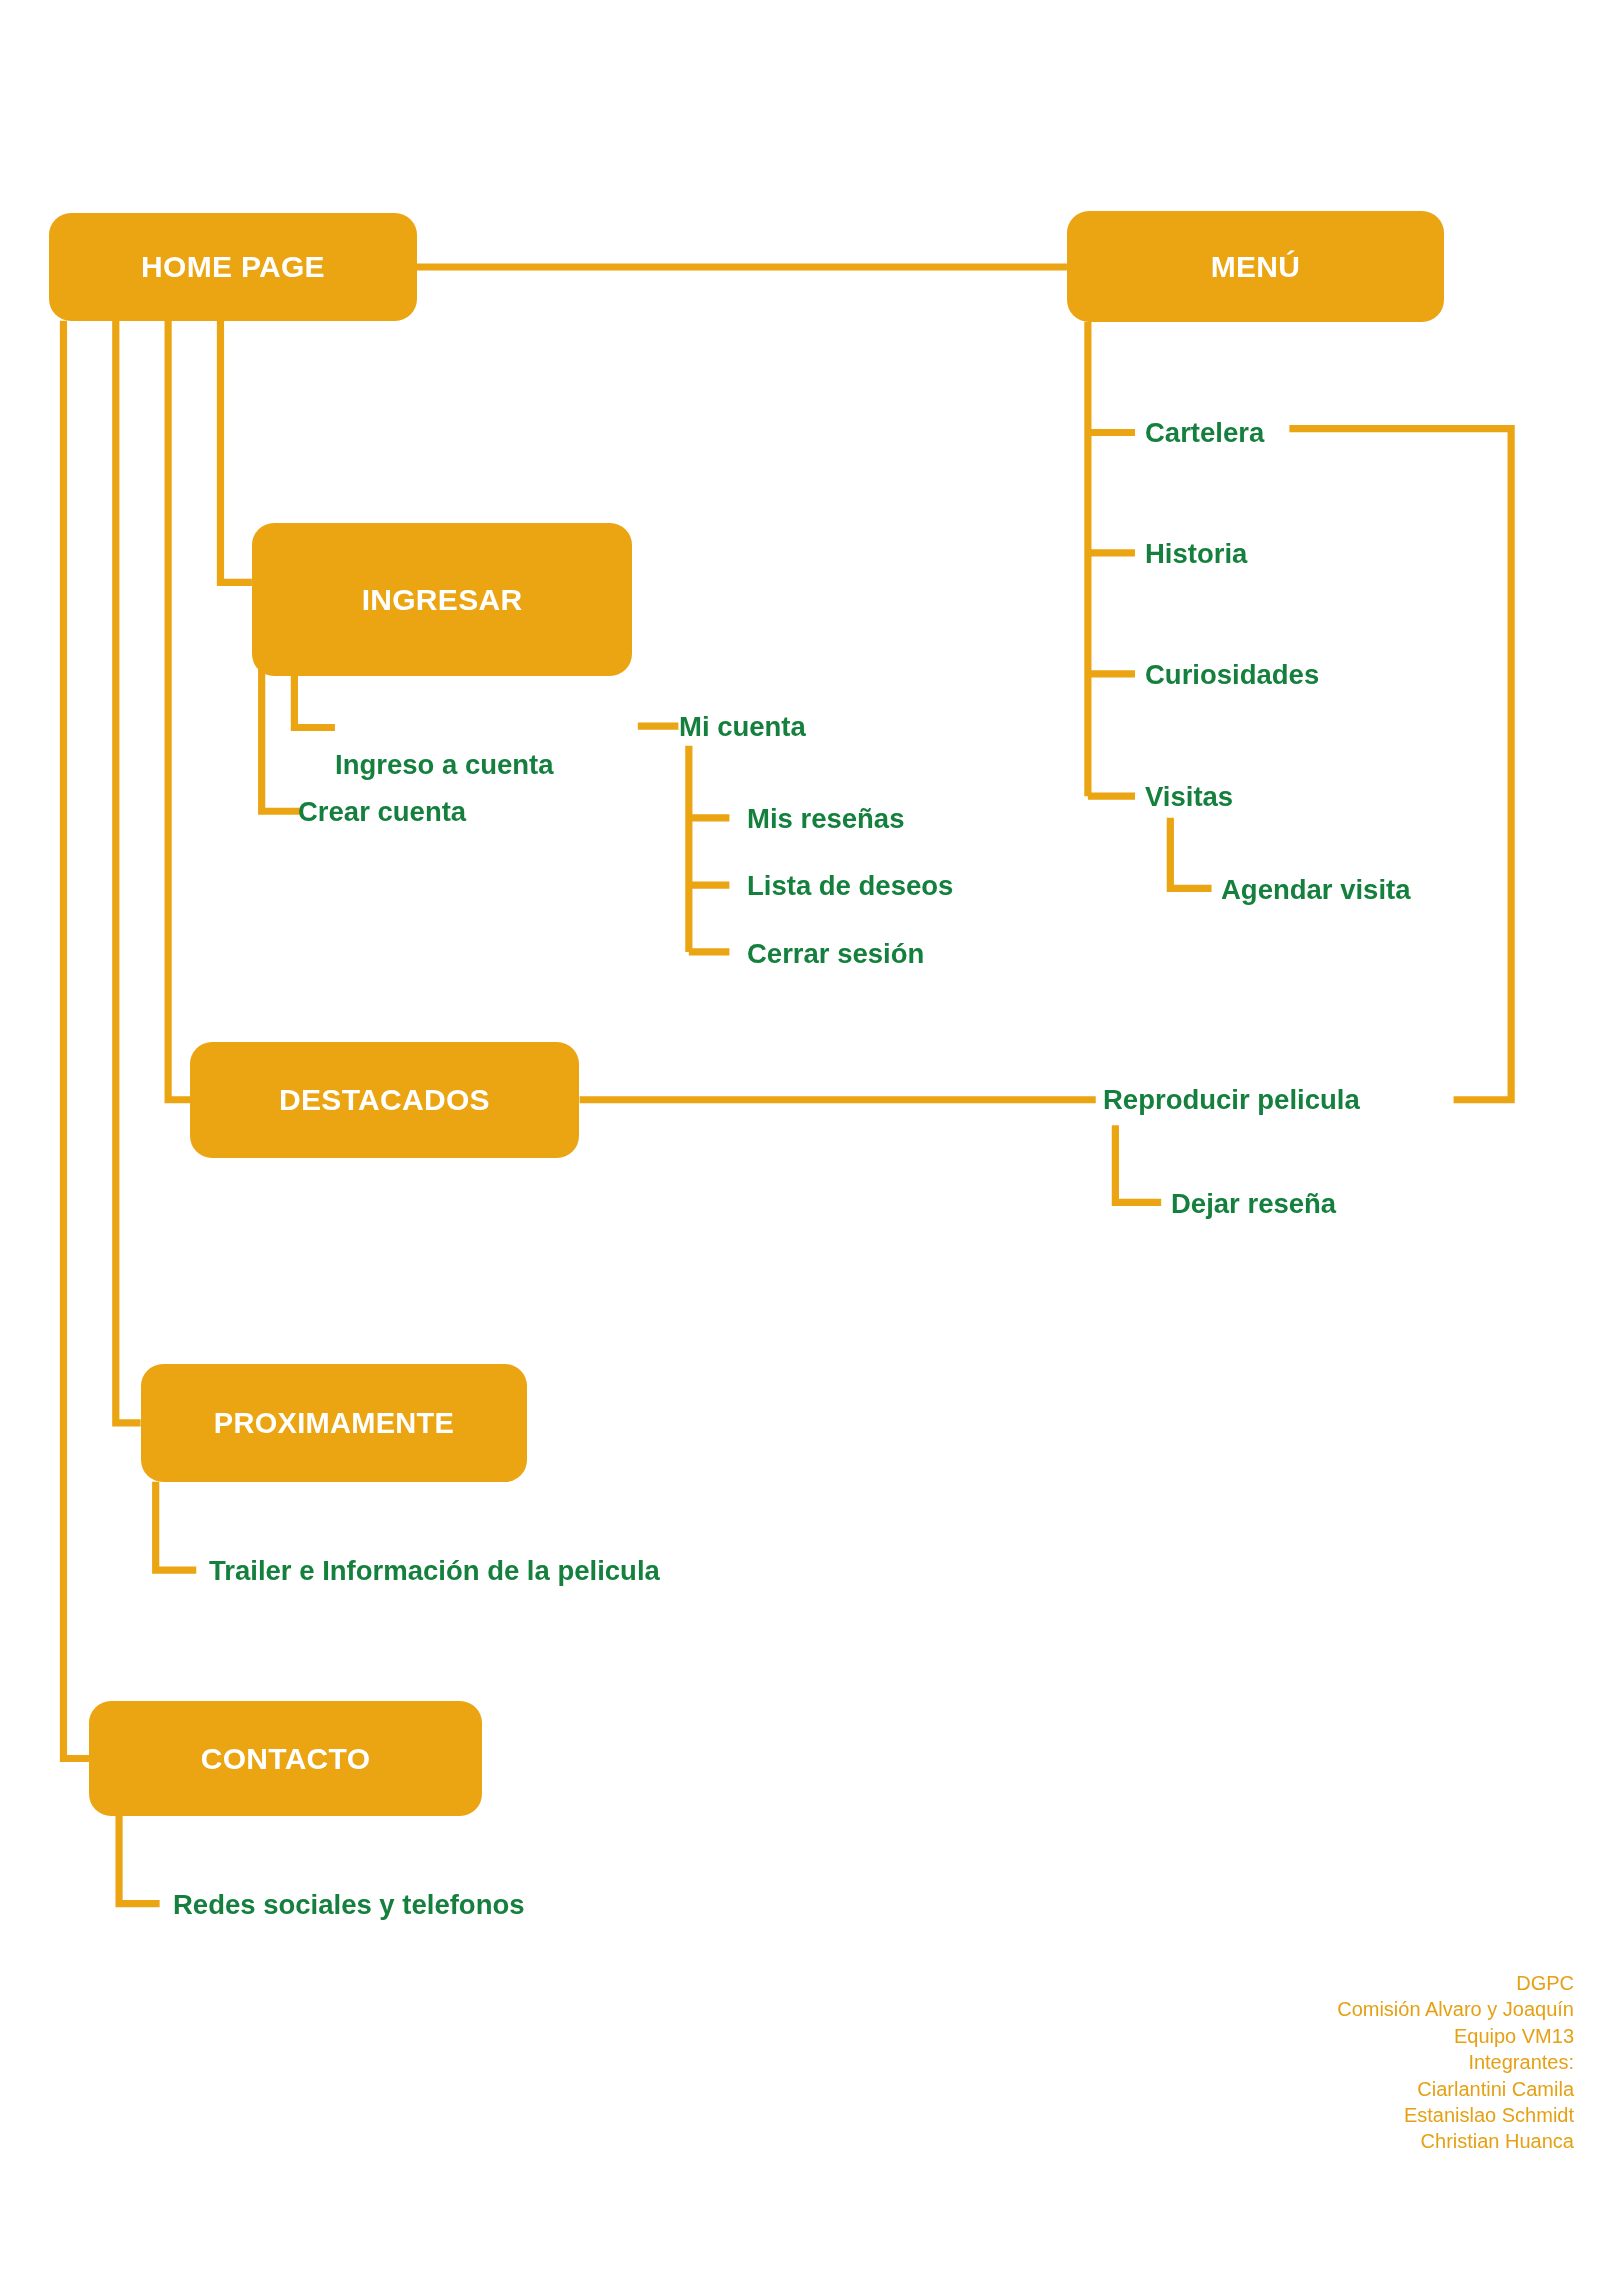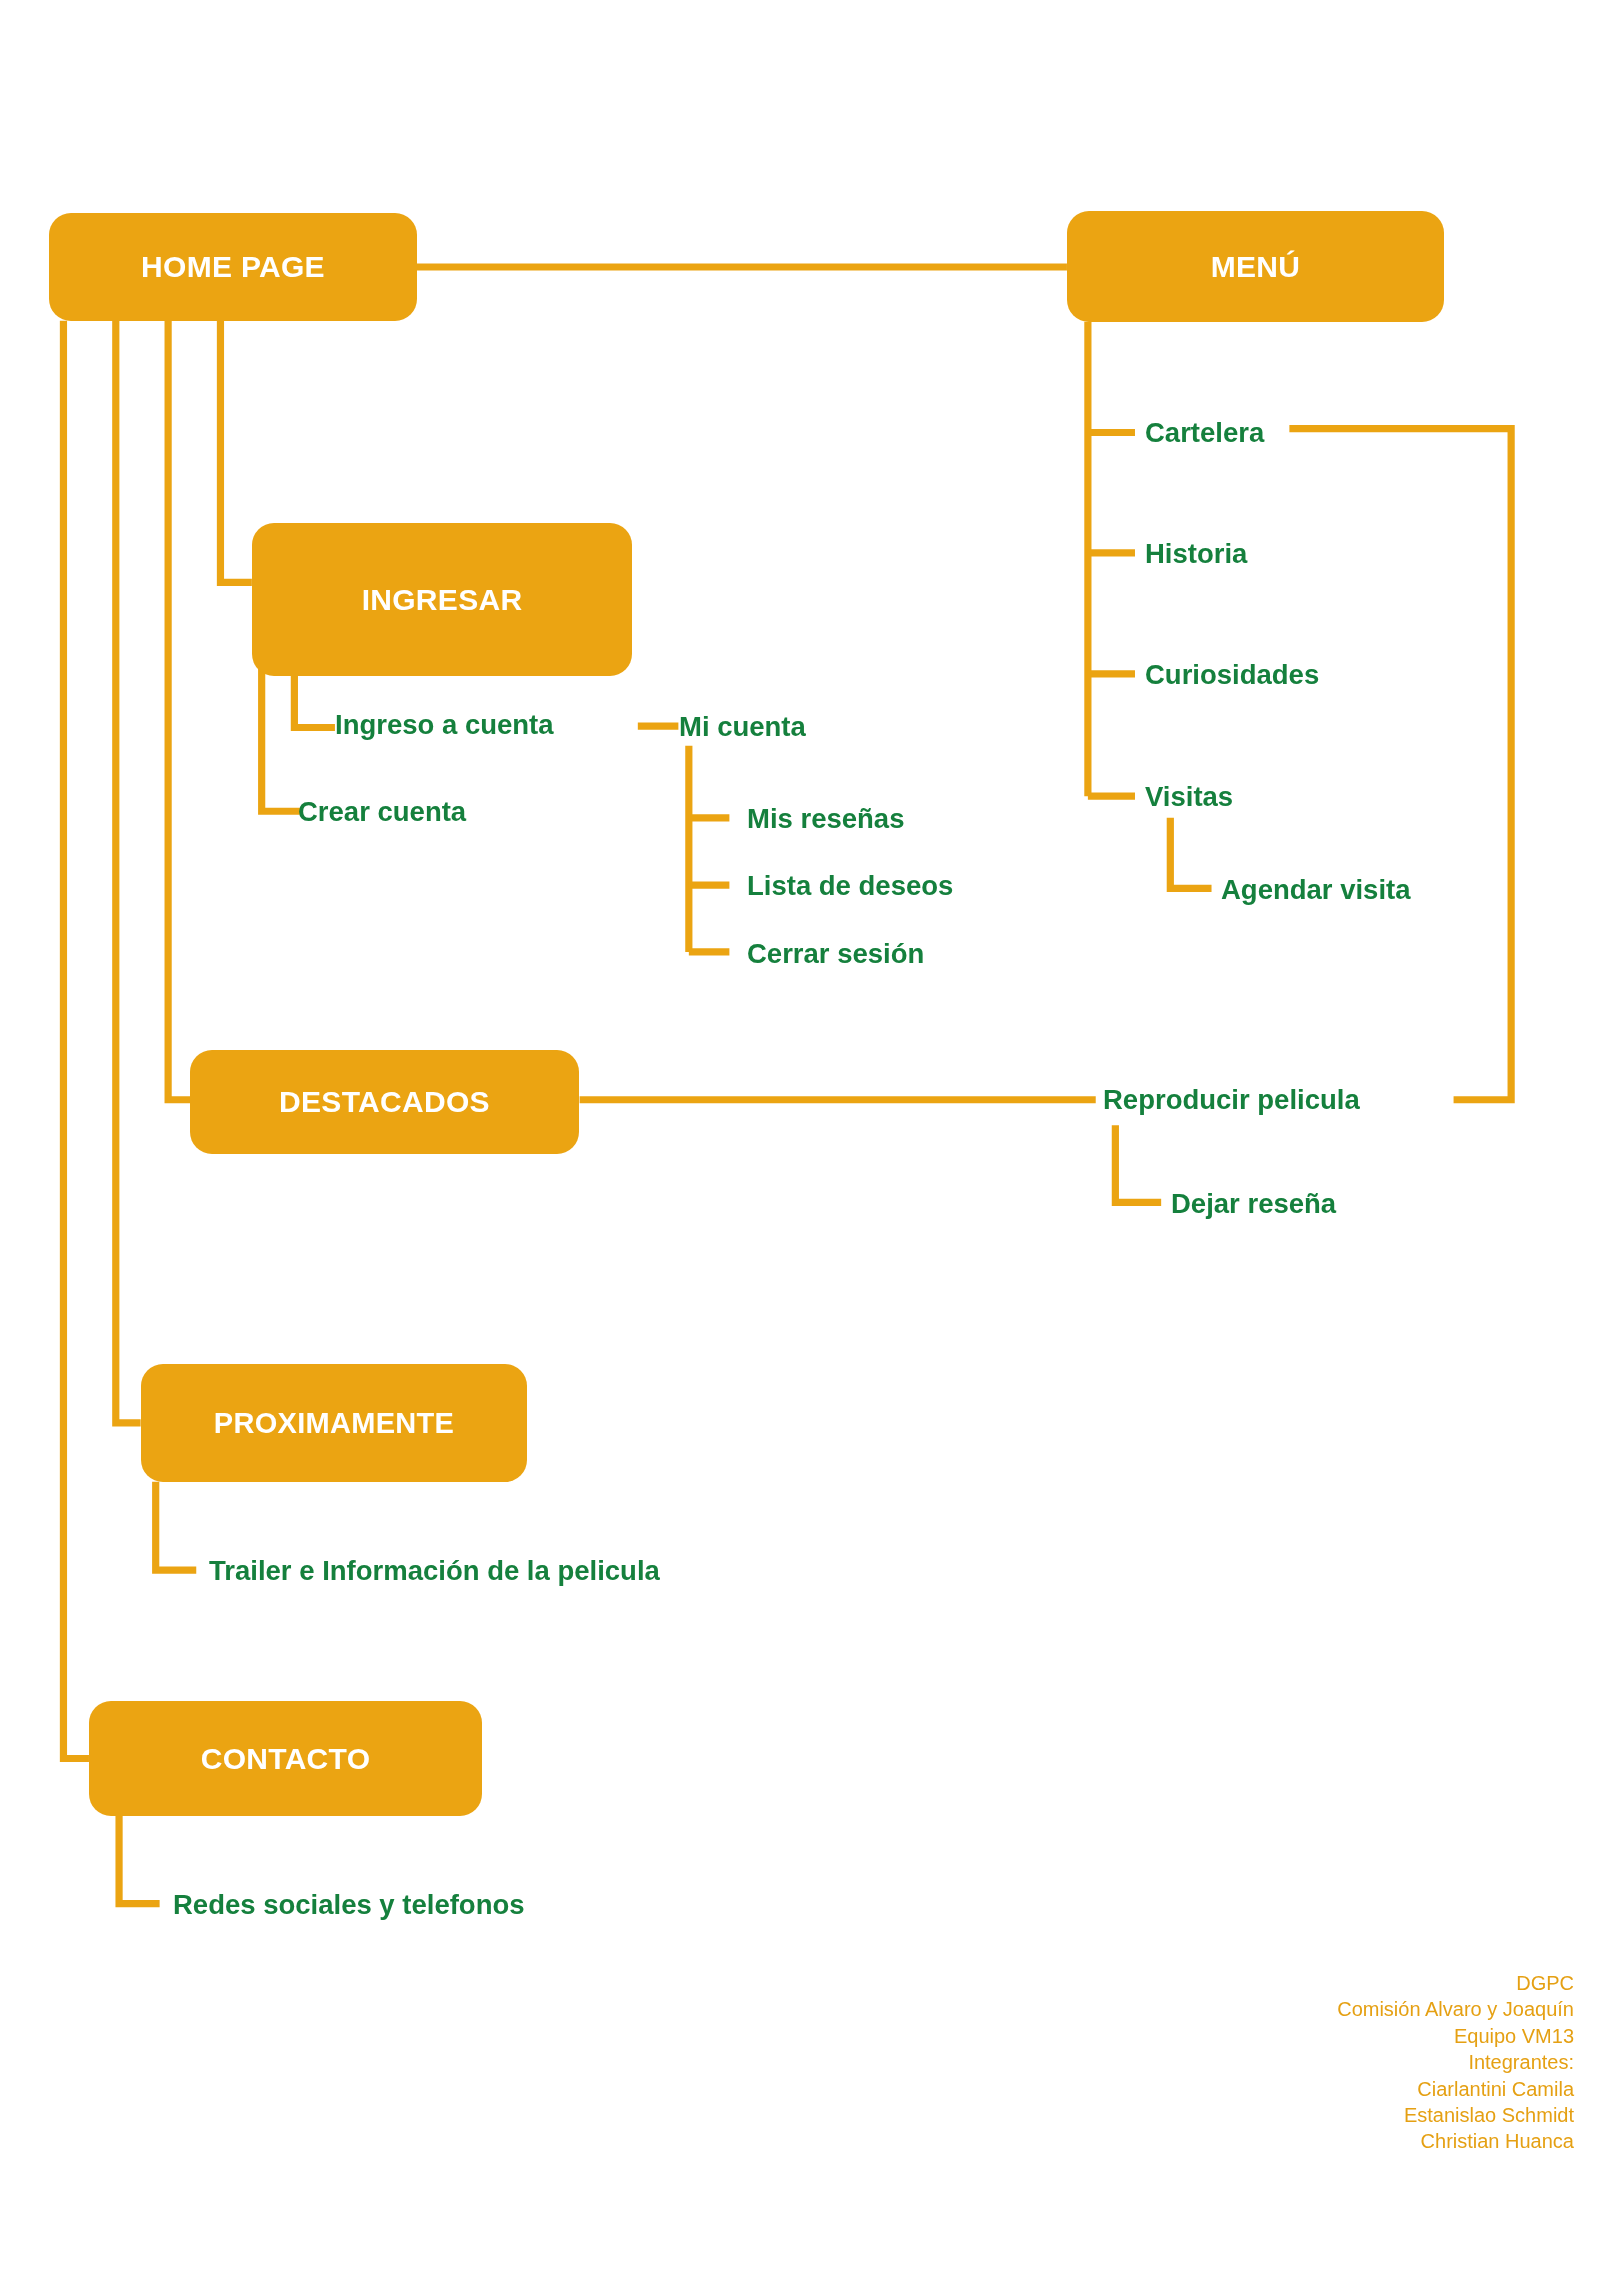--- a/index.html
+++ b/index.html
@@ -67,21 +67,21 @@
   #node-menu .label { font-size: 30px; }
 
   #node-ingresar {
     left: 252px; top: 523px;
     width: 380px; height: 153px;
   }
   #node-ingresar .label { font-size: 30px; font-weight: 600; }
 
   #node-destacados {
     left: 190px; top: 1042px;
-    width: 389px; height: 104px; margin-top: 8px;
+    width: 389px; height: 116px;
   }
   #node-destacados .label { font-size: 30px; font-weight: 600; }
 
   #node-proximamente {
     left: 141px; top: 1364px;
     width: 386px; height: 118px;
   }
   #node-proximamente .label { font-size: 29px; font-weight: 600; }
 
   #node-contacto {
@@ -188,21 +188,21 @@
   <div class="node" id="node-contacto">
     <span class="label">CONTACTO</span>
   </div>
 
   <div class="leaf lg" style="left:1145px; top:419px;">Cartelera</div>
   <div class="leaf lg" style="left:1145px; top:540px;">Historia</div>
   <div class="leaf lg" style="left:1145px; top:661px;">Curiosidades</div>
   <div class="leaf lg" style="left:1145px; top:783px;">Visitas</div>
   <div class="leaf lg" style="left:1221px; top:876px;">Agendar visita</div>
 
-  <div class="leaf lg" style="left:335px; top:711px;">Ingreso a cuenta</div>
+  <div class="leaf lg" style="left:335px; top:751px;">Ingreso a cuenta</div>
   <div class="leaf lg" style="left:679px; top:713px;">Mi cuenta</div>
   <div class="leaf lg" style="left:298px; top:798px;">Crear cuenta</div>
 
   <div class="leaf lg" style="left:747px; top:805px;">Mis reseñas</div>
   <div class="leaf lg" style="left:747px; top:872px;">Lista de deseos</div>
   <div class="leaf lg" style="left:747px; top:940px;">Cerrar sesión</div>
 
   <div class="leaf lg" style="left:1103px; top:1086px;">Reproducir pelicula</div>
   <div class="leaf lg" style="left:1171px; top:1190px;">Dejar reseña</div>
 

